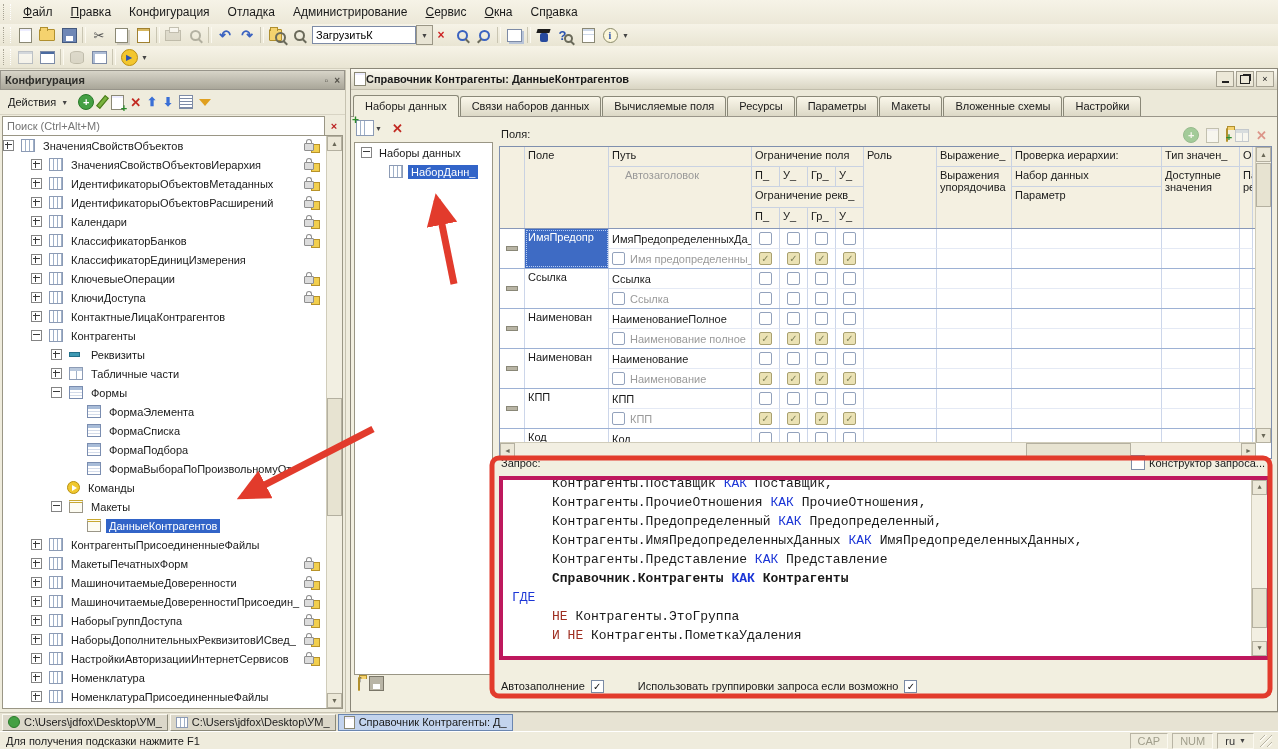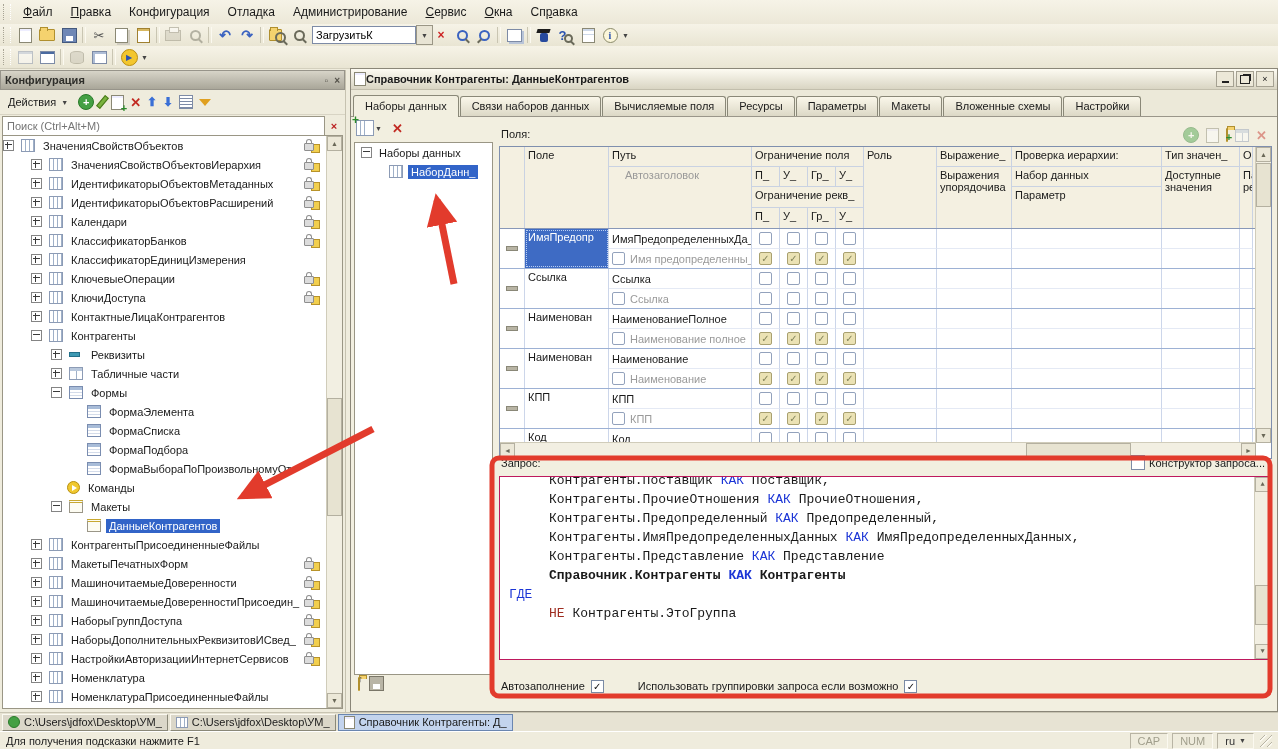--- a/index.html
+++ b/index.html
@@ -128,21 +128,21 @@
   .fc.fieldc.sel{background:#3e6bc4;color:#fff;outline:1px dotted #b8cdf0;outline-offset:-2px}
   .cb{width:13px;height:13px;border:1px solid #93a2bc;background:#fff;border-radius:2px;box-sizing:border-box;
       display:inline-flex;align-items:center;justify-content:center;flex:none;font-size:10px;color:transparent}
   .cb.on{background:#ebe2b4;border-color:#a8a070;color:#84845а;color:#84845a}
   .cbcell{justify-content:center}
   .autot{color:#9a9a9a;margin-left:5px}
   
   .qlabel{position:absolute;left:150px;top:340px}
   .qlink{position:absolute;right:12px;top:338px;display:flex;align-items:center;gap:4px}
   .qlink .qic{width:12px;height:13px;background:#fff;border:1px solid #7d8ba6;box-shadow:inset 0 2px 0 #cdd8e8}
-  .qbox{position:absolute;left:148px;top:359px;width:772px;height:184px;background:#fff;border:1px solid #be185d;box-sizing:border-box;overflow:hidden;
+  .qbox{position:absolute;left:148px;top:359px;width:772px;height:184px;background:#fff;border:4px solid #be185d;box-sizing:border-box;overflow:hidden;
         font-family:"Liberation Mono","DejaVu Sans Mono",monospace;font-size:13px;line-height:19px}
   .qline{white-space:pre}
   .tk-k{color:#1b35d6}
   .tk-r{color:#9e2d20}
   .qfoot{position:absolute;left:150px;top:561px;height:16px;display:flex;align-items:center;gap:6px}
   .cbq{width:13px;height:13px;border:1px solid #7a8aa4;background:#fff;display:inline-flex;align-items:center;justify-content:center;font-size:10px;color:#111;box-sizing:border-box}
   .blicons{position:absolute;left:7px;top:559px;display:flex;gap:9px;align-items:center}
   
   .mditb{position:absolute;left:0;top:712px;width:1278px;height:19px;background:#e7e3d3;border-top:1px solid #c8c4b2;display:flex;align-items:center;padding-left:2px;box-sizing:border-box}
   .twb{height:17px;display:flex;align-items:center;gap:4px;padding:0 5px;margin-right:2px;background:#dbd7c9;
@@ -855,20 +855,21 @@
     <div class="qbox">
       <div id="qlines">
           <div class="qline" style="padding-left: 49px; margin-top: -6px;"><span>Контрагенты.Поставщик </span><span class="tk-k">КАК</span><span> Поставщик,</span></div>
           <div class="qline" style="padding-left: 49px;"><span>Контрагенты.ПрочиеОтношения </span><span class="tk-k">КАК</span><span> ПрочиеОтношения,</span></div>
           <div class="qline" style="padding-left: 49px;"><span>Контрагенты.Предопределенный </span><span class="tk-k">КАК</span><span> Предопределенный,</span></div>
           <div class="qline" style="padding-left: 49px;"><span>Контрагенты.ИмяПредопределенныхДанных </span><span class="tk-k">КАК</span><span> ИмяПредопределенныхДанных,</span></div>
           <div class="qline" style="padding-left: 49px;"><span>Контрагенты.Представление </span><span class="tk-k">КАК</span><span> Представление</span></div>
           <div class="qline" style="padding-left: 49px; font-weight: bold;"><span>Справочник.Контрагенты </span><span class="tk-k">КАК</span><span> Контрагенты</span></div>
           <div class="qline" style="padding-left: 9px;"><span class="tk-k">ГДЕ</span></div>
           <div class="qline" style="padding-left: 49px;"><span class="tk-r">НЕ</span><span> Контрагенты.ЭтоГруппа</span></div>
+          <div class="qline" style="padding-left: 49px;"><span class="tk-r">И НЕ</span><span> Контрагенты.ПометкаУдаления</span></div>
         </div>
       <div class="sbv" style="right:0;top:0;bottom:0">
         <span class="sbtn" style="top:0;right:0">▲</span>
         <span class="sth" style="right:0;top:108px;height:40px;width:15px"></span>
         <span class="sbtn" style="bottom:0;right:0">▼</span>
       </div>
     </div>
 
     <div class="qfoot">
       <span>Автозаполнение</span>

